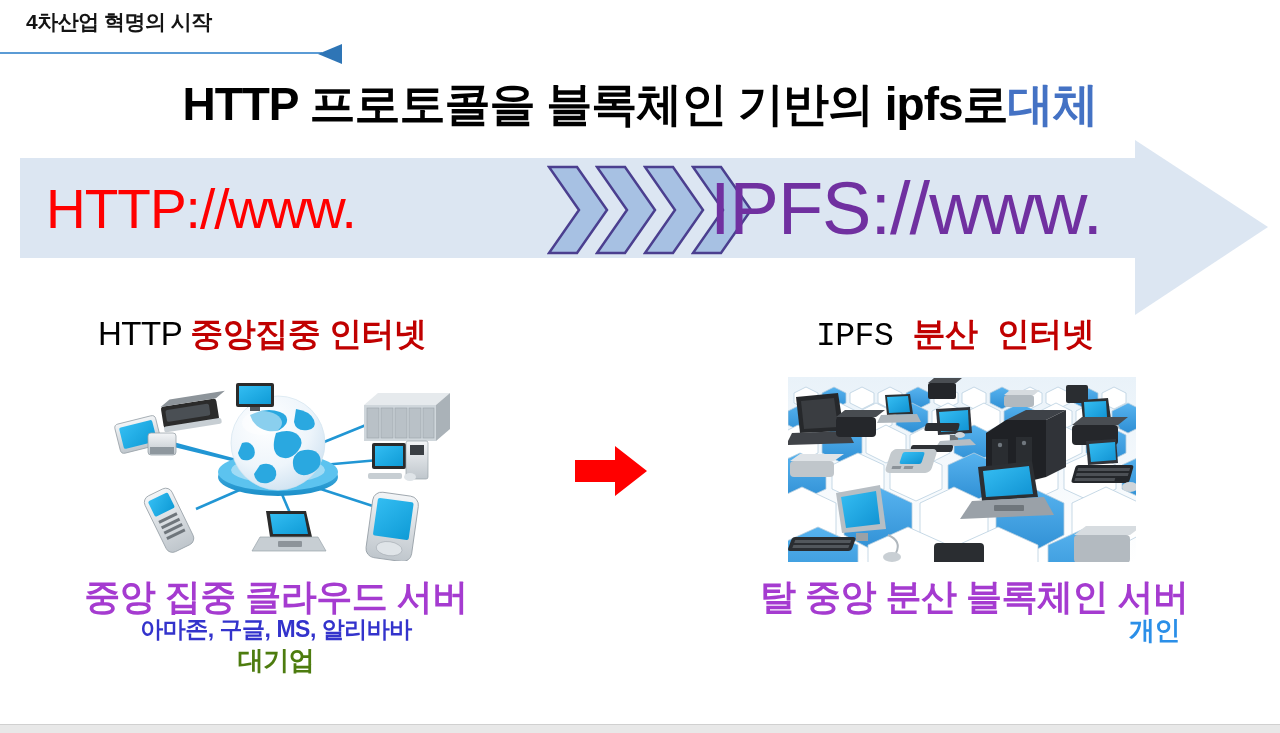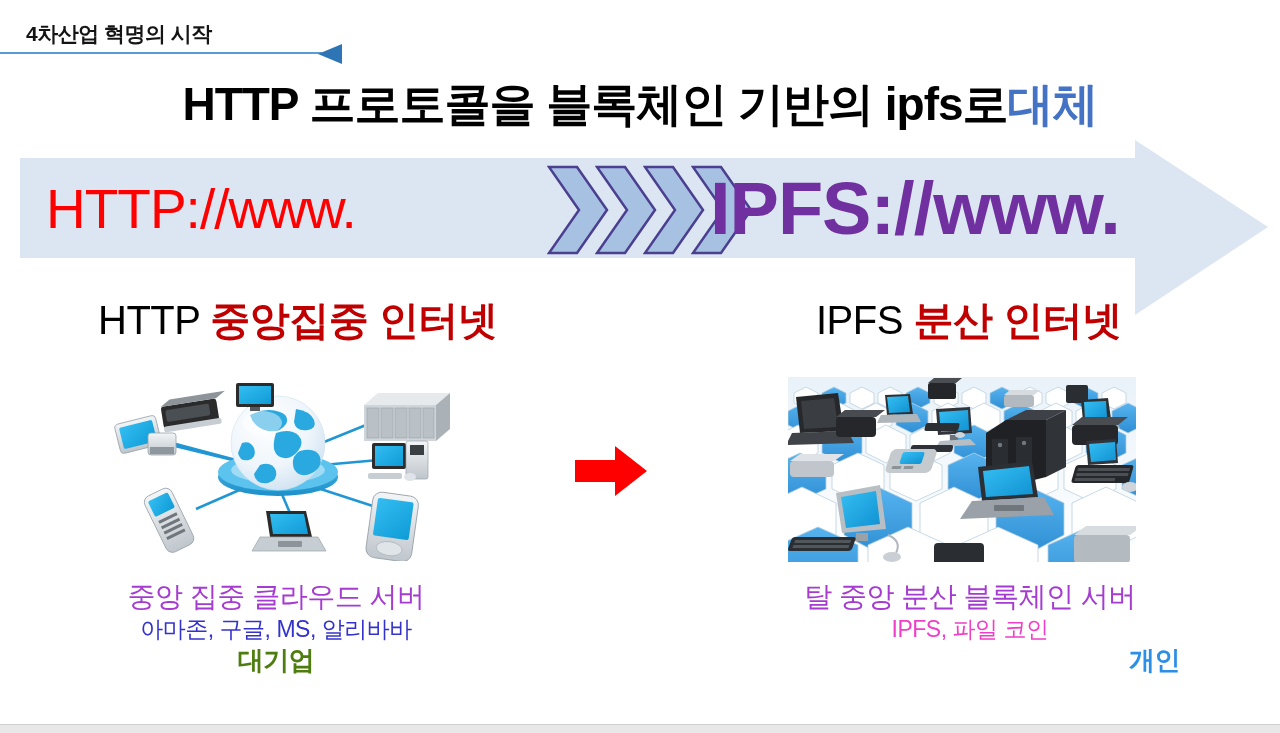--- a/index.html
+++ b/index.html
@@ -25,21 +25,20 @@
   }
   #kicker-text {
     position: absolute;
     left: 26px;
     top: 8px;
     font-size: 21px;
     font-weight: bold;
     color: #141414;
     letter-spacing: -0.5px;
     white-space: nowrap;
-    margin-top: 12px;
   }
   #kicker-underline-wrap {
     position: absolute;
     left: 0;
     top: 44px;
     width: 348px;
     height: 20px;
   }
   #kicker-rule {
     position: absolute;
@@ -119,21 +118,21 @@
     color: #ff0000;
     letter-spacing: -1px;
     white-space: nowrap;
     line-height: 92px;
   }
   #url-ipfs {
     position: absolute;
     left: 690px;
     top: 23px;
     font-size: 74px;
-    font-weight: bold;
+    font-weight: normal;
     color: #7030a0;
     letter-spacing: -1px;
     white-space: nowrap;
     line-height: 92px;
   }
   #chevron-group {
     position: absolute;
     left: 527px;
     top: 25px;
     width: 200px;
@@ -143,29 +142,29 @@
     position: absolute;
     top: 0;
     width: 62px;
     height: 90px;
   }
   .chevron svg { display: block; }
 
   
   .section-heading {
     position: absolute;
-    top: 293px;
-    font-size: 40px;
+    top: 312px;
+    font-size: 33px;
     font-weight: normal;
     color: #000000;
     white-space: nowrap;
     letter-spacing: -0.5px;
   }
   #heading-left { left: 98px; }
-  #heading-right { left: 816px; }
+  #heading-right { left: 816px; font-family: Liberation Mono, monospace; }
   .section-heading .accent-red { color: #c00000; font-weight: bold; }
 
   
   .figure-frame {
     position: absolute;
     overflow: hidden;
     background: #ffffff;
   }
   #figure-left {
     left: 100px;
@@ -194,30 +193,30 @@
   
   .caption-block {
     position: absolute;
     width: 420px;
     text-align: center;
   }
   #caption-left { left: 66px; top: 580px; }
   #caption-right { left: 760px; top: 580px; }
 
   .caption-line1 {
-    font-size: 28px;
-    font-weight: normal;
+    font-size: 36px;
+    font-weight: bold;
     color: #a53bd0;
     letter-spacing: -0.5px;
     white-space: nowrap;
     line-height: 34px;
   }
   .caption-line2 {
     font-size: 23px;
-    font-weight: normal;
+    font-weight: bold;
     letter-spacing: -0.5px;
     white-space: nowrap;
     line-height: 30px;
   }
   #caption-left .caption-line2 { color: #3333cc; }
   #caption-right .caption-line2 { color: #ee3fc8; }
   .caption-line3 {
     font-size: 26px;
     font-weight: bold;
     letter-spacing: -0.5px;
@@ -631,17 +630,16 @@
 </div>
 
 <div id="caption-left" class="caption-block">
   <div class="caption-line1">중앙 집중 클라우드 서버</div>
   <div class="caption-line2">아마존, 구글, MS, 알리바바</div>
   <div class="caption-line3">대기업</div>
 </div>
 
 <div id="caption-right" class="caption-block">
   <div class="caption-line1">탈 중앙 분산 블록체인 서버</div>
-  <div class="caption-line2">IPFS, 파일 코인</div>
   <div class="caption-line3">개인</div>
 </div>
 
 <div id="footer-strip"></div>
 
 </body></html>

